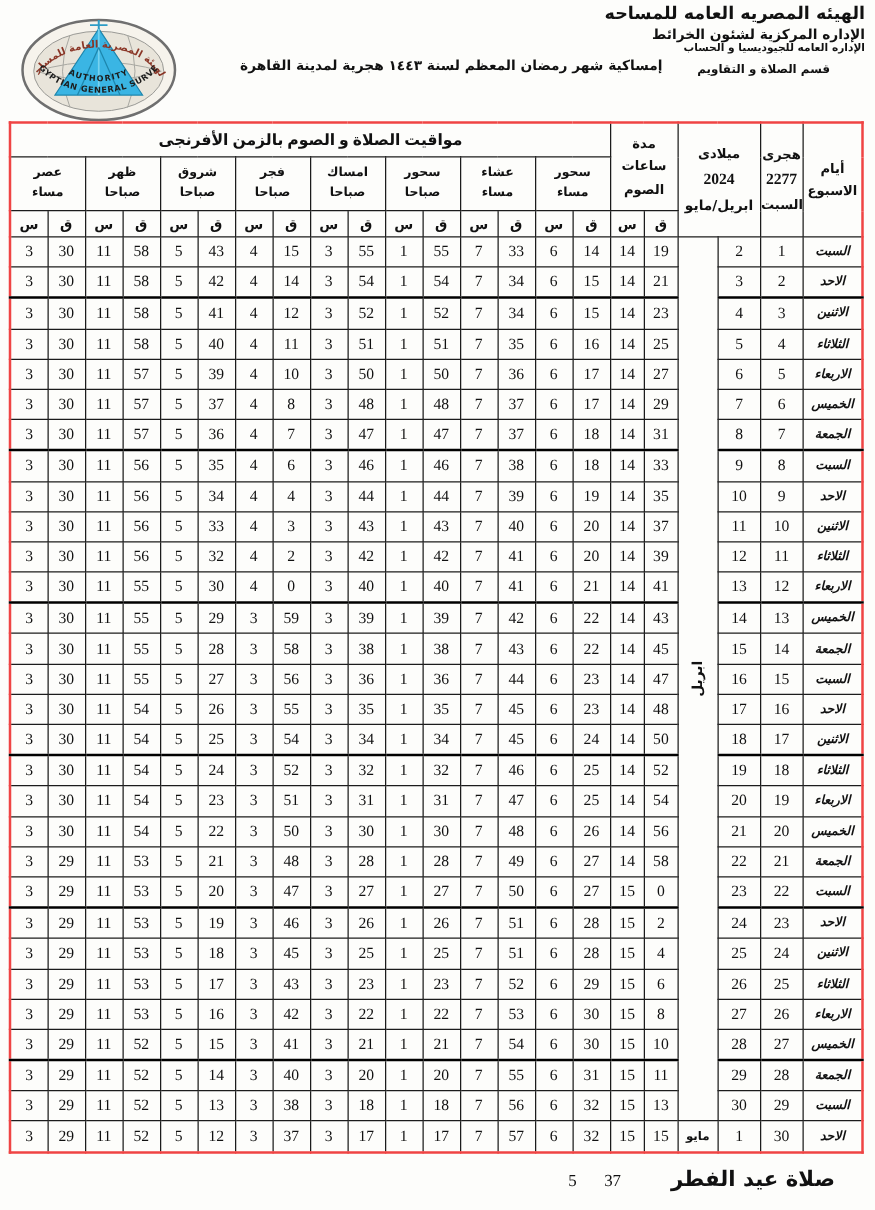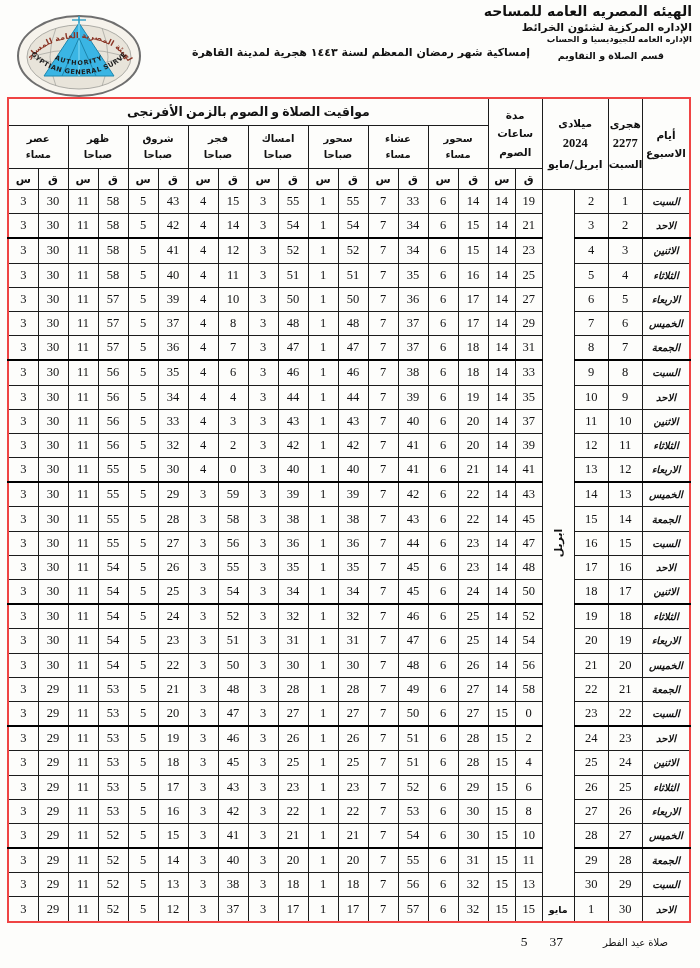--- a/index.html
+++ b/index.html
@@ -31,21 +31,21 @@
   tbody td{height:23.2px;font-size:12.5px;font-family:"Liberation Serif",serif;}
   td.dayname{font-size:10px;font-weight:bold;font-family:"DejaVu Sans",sans-serif;font-style:italic;}
   tr.thick-top td{border-top:2px solid #000;}
   td.month{position:relative;}
   td.month span.vert{position:absolute;left:50%;top:50%;transform:translate(-50%,-50%) rotate(-90deg);
       font-size:11px;font-weight:bold;font-family:"DejaVu Sans",sans-serif;white-space:nowrap;}
   td.month-may{font-size:9.5px;font-weight:bold;font-family:"DejaVu Sans",sans-serif;}
   
   .footer{position:absolute;top:934px;right:32px;display:flex;align-items:baseline;}
   .footer .n{font-size:13.5px;font-family:"Liberation Serif",serif;}
-  .footer .lbl{font-size:10px;font-weight:normal;font-family:"DejaVu Sans",sans-serif;margin-right:0;}
+  .footer .lbl{font-size:17px;font-weight:bold;font-family:"DejaVu Sans",sans-serif;margin-right:0;}
   .footer .g1{margin-left:22px;}
   .footer .g2{margin-left:40px;}
 </style>
 </head>
 <body>
 
 <div class="page">
 
   <div class="logo">
     <svg width="126" height="84" viewBox="0 0 126 84">

